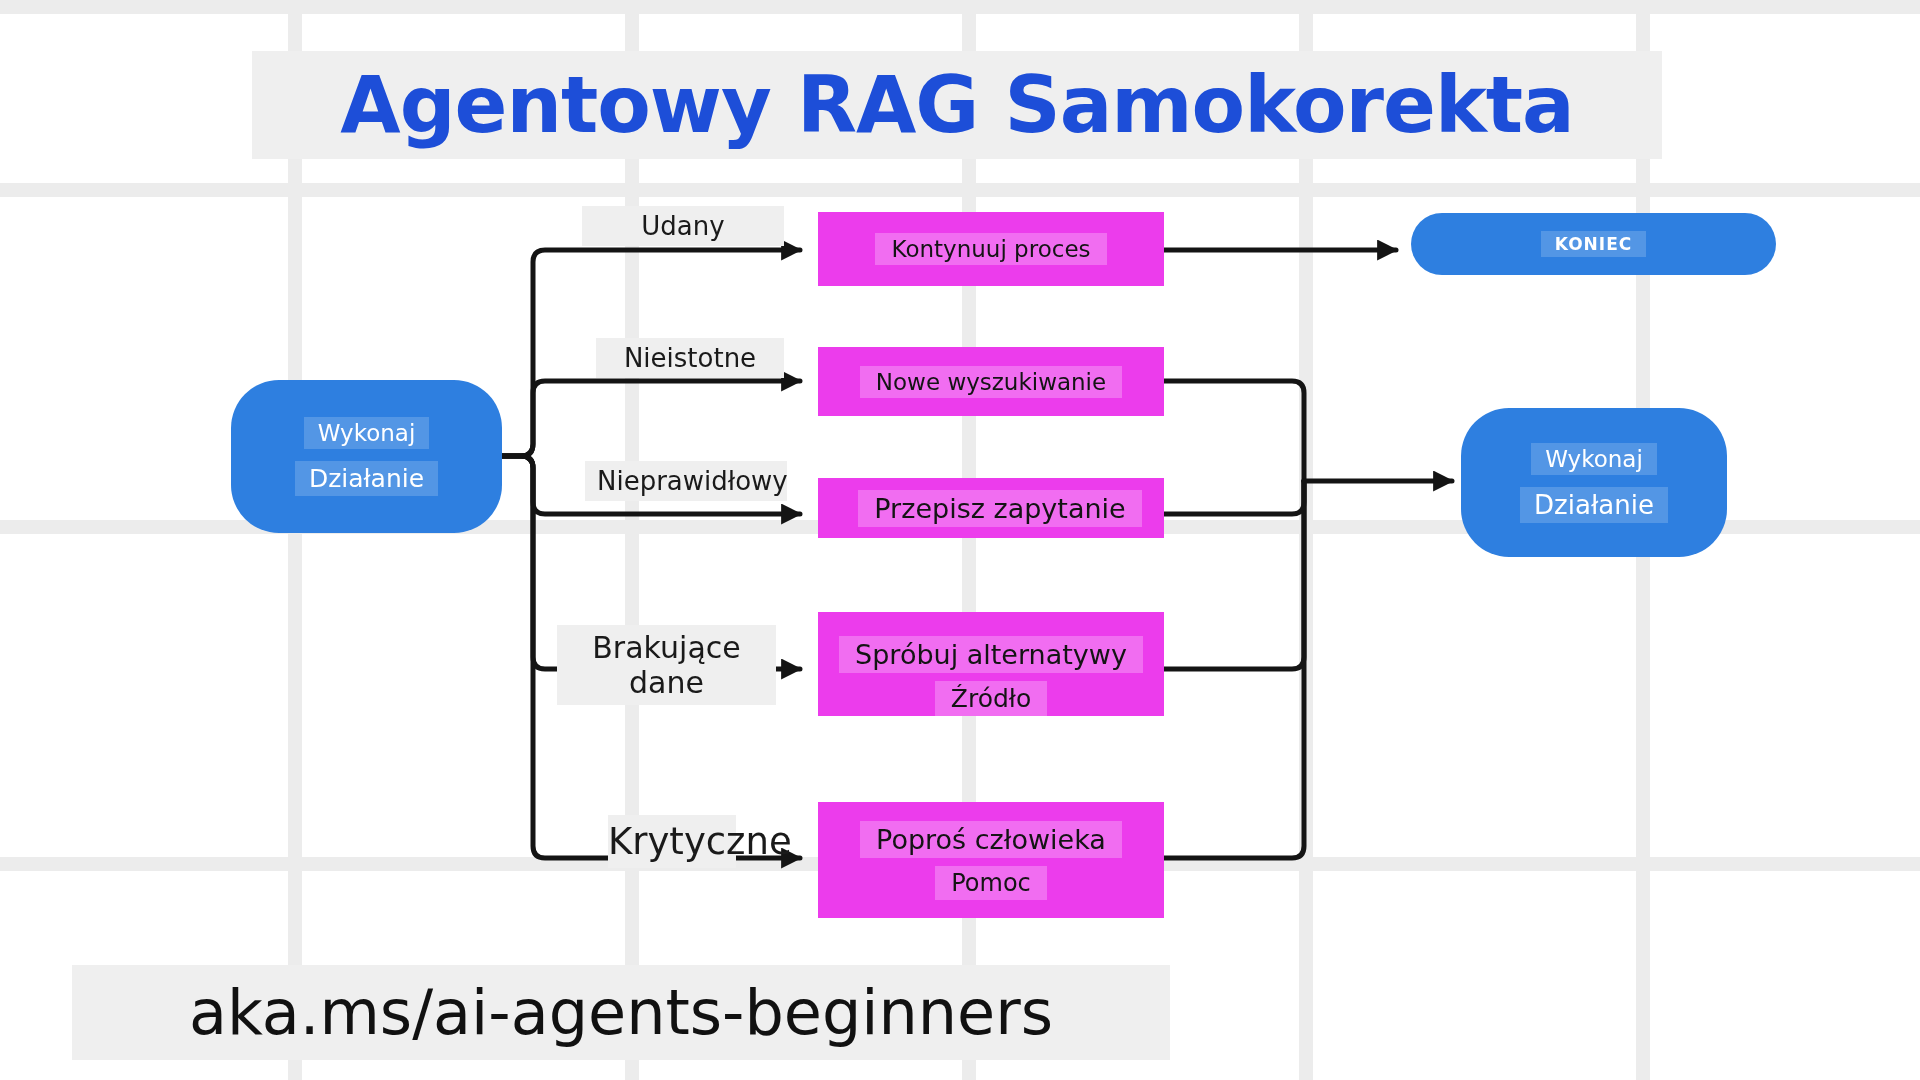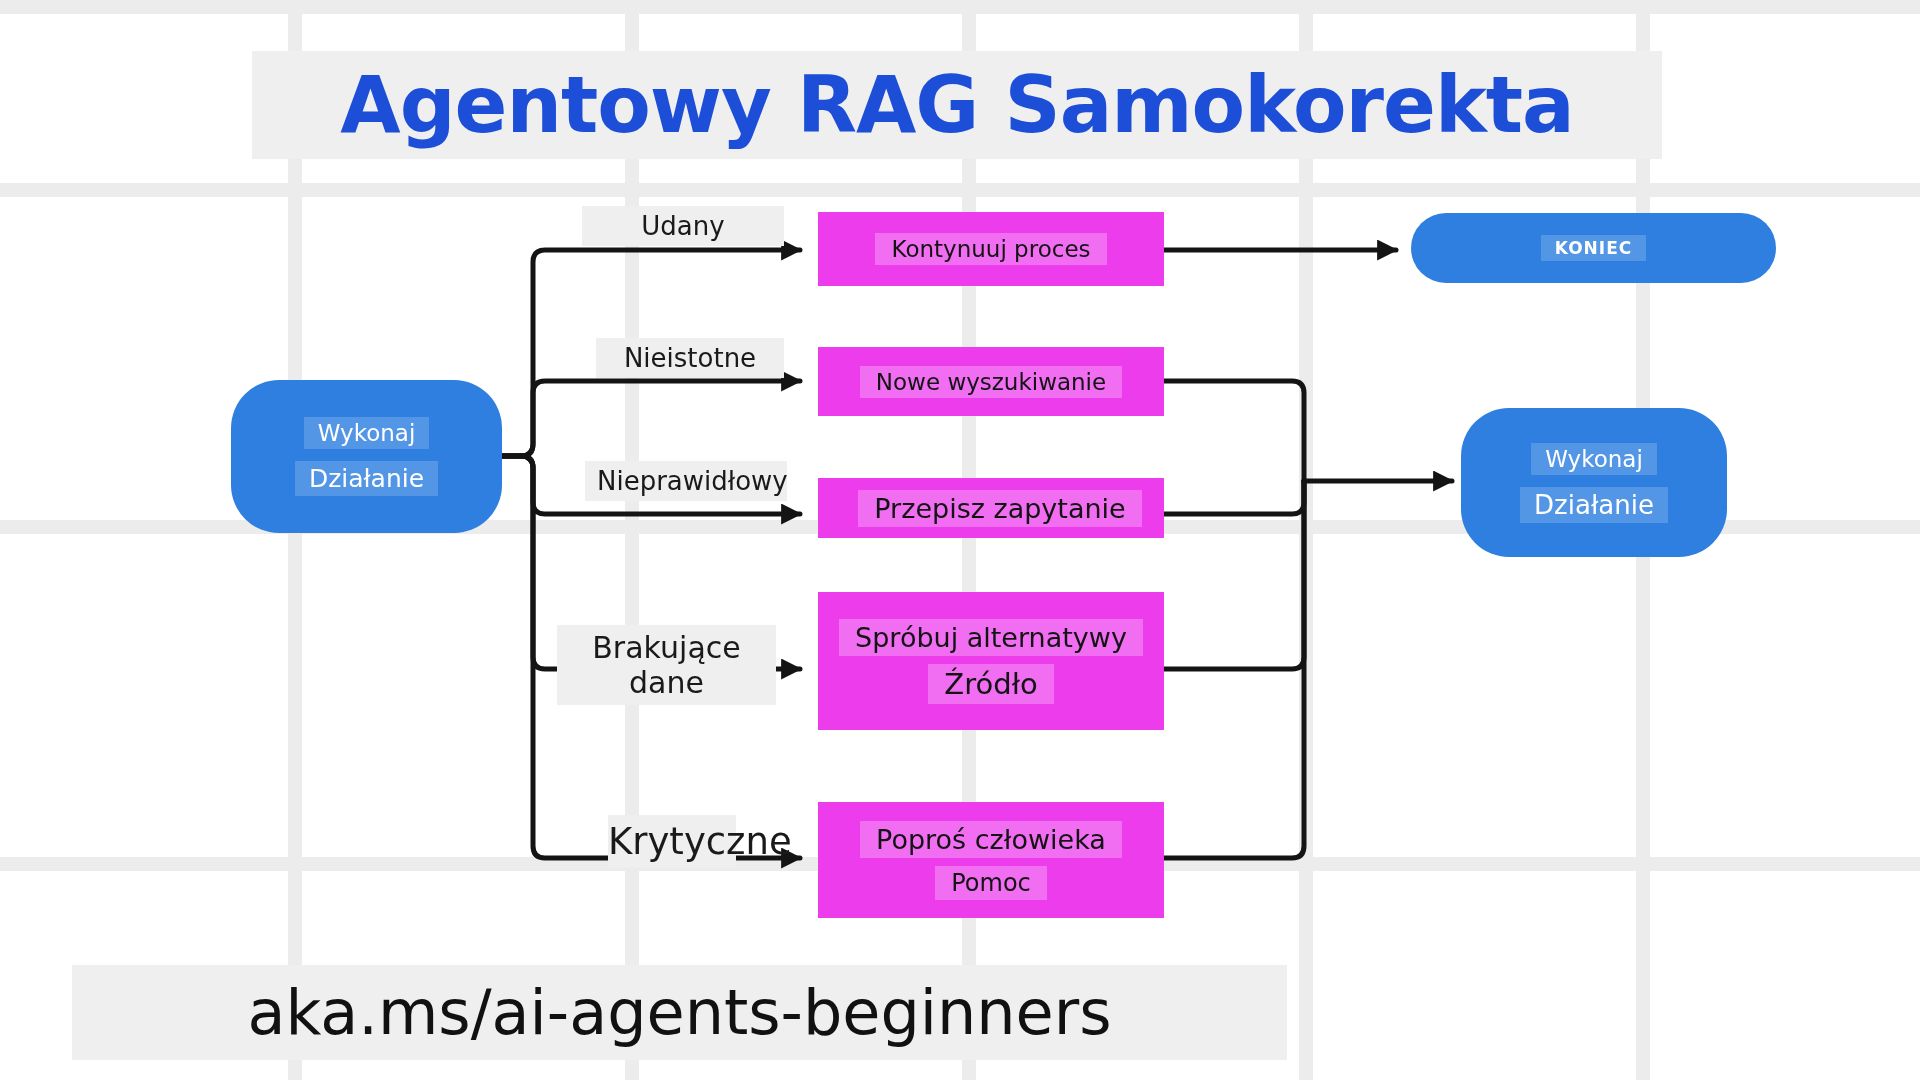--- a/index.html
+++ b/index.html
@@ -23,21 +23,21 @@
     stroke:var(--line,#141414);
     stroke-width:5;
     stroke-linecap:round;
     stroke-linejoin:round;
   }
 
   
   .panel { position:absolute; background:var(--panel-bg,#efefef); z-index:2; display:flex; align-items:center; justify-content:center; }
   .title-bar { left:252px; top:51px; width:1410px; height:108px; }
   .title-bar .t { font-size:78px; font-weight:600; letter-spacing:-1px; color:#1d4ed8; white-space:nowrap; }
-  .footer-bar { left:72px; top:965px; width:1215px; height:95px; }
+  .footer-bar { left:72px; top:965px; width:1098px; height:95px; }
   .footer-bar .t { font-size:62px; font-weight:500; color:#111; white-space:nowrap; }
 
   
   .chip { position:absolute; background:var(--panel-bg,#efefef); z-index:2; text-align:center; color:#1a1a1a; }
   .chip-1 { left:582px; top:206px; width:202px; font-size:26px; padding:5px 0; }
   .chip-2 { left:588px; top:338px; width:188px; font-size:26px; padding:5px 0;margin-left:8px; }
   .chip-3 { left:585px; top:461px; width:202px; font-size:26px; padding:5px 12px; }
   .chip-4 { left:557px; top:625px; width:219px; font-size:30px; padding:5px 0; }
   .chip-5 { left:608px; top:815px; width:128px; font-size:37px; padding:5px 0; }
 
@@ -49,38 +49,38 @@
     display:flex; flex-direction:column; align-items:center; justify-content:center;
     gap:12px; color:#ffffff;
   }
   .blue-node .hl { background:rgba(255,255,255,0.18); padding:3px 14px; white-space:nowrap; }
   .node-start { left:231px; top:380px; width:271px; height:153px; }
   .node-start .l1 { font-size:23px; }
   .node-start .l2 { font-size:25px; }
   .node-end { left:1461px; top:408px; width:266px; height:149px; }
   .node-end .l1 { font-size:23px; }
   .node-end .l2 { font-size:26px; }
-  .node-koniec { left:1411px; top:213px; width:365px; height:70px; border-radius:35px; }
+  .node-koniec { left:1411px; top:213px; width:365px; height:62px; border-radius:35px; }
   .node-koniec .l1 { font-size:17px; font-weight:700; letter-spacing:1px; }
 
   
   .magenta-box {
     position:absolute; z-index:2;
     left:818px; width:346px;
     background:var(--magenta,#ec3cec);
     display:flex; flex-direction:column; align-items:center; justify-content:center;
     gap:8px; color:#141414;
   }
   .magenta-box .hl { background:rgba(255,255,255,0.25); padding:3px 16px; white-space:nowrap; }
   .box-1 { top:212px; height:74px; font-size:23px; }
   .box-2 { top:347px; height:69px; font-size:23px; }
   .box-3 { top:478px; height:60px; font-size:27px;padding-left:18px; }
-  .box-4 { top:592px; height:138px; }
+  .box-4 { top:612px; height:104px;justify-content:flex-end; }
   .box-4 .a1 { font-size:27px; }
-  .box-4 .a2 { font-size:29px; }
+  .box-4 .a2 { font-size:25px; }
   .box-5 { top:802px; height:116px; }
   .box-5 .a1 { font-size:27px; }
   .box-5 .a2 { font-size:24px; }
 </style>
 </head>
 <body>
 
 <div class="gridline h" style="top:0px"></div>
 <div class="gridline h" style="top:183px"></div>
 <div class="gridline h" style="top:520px"></div>

